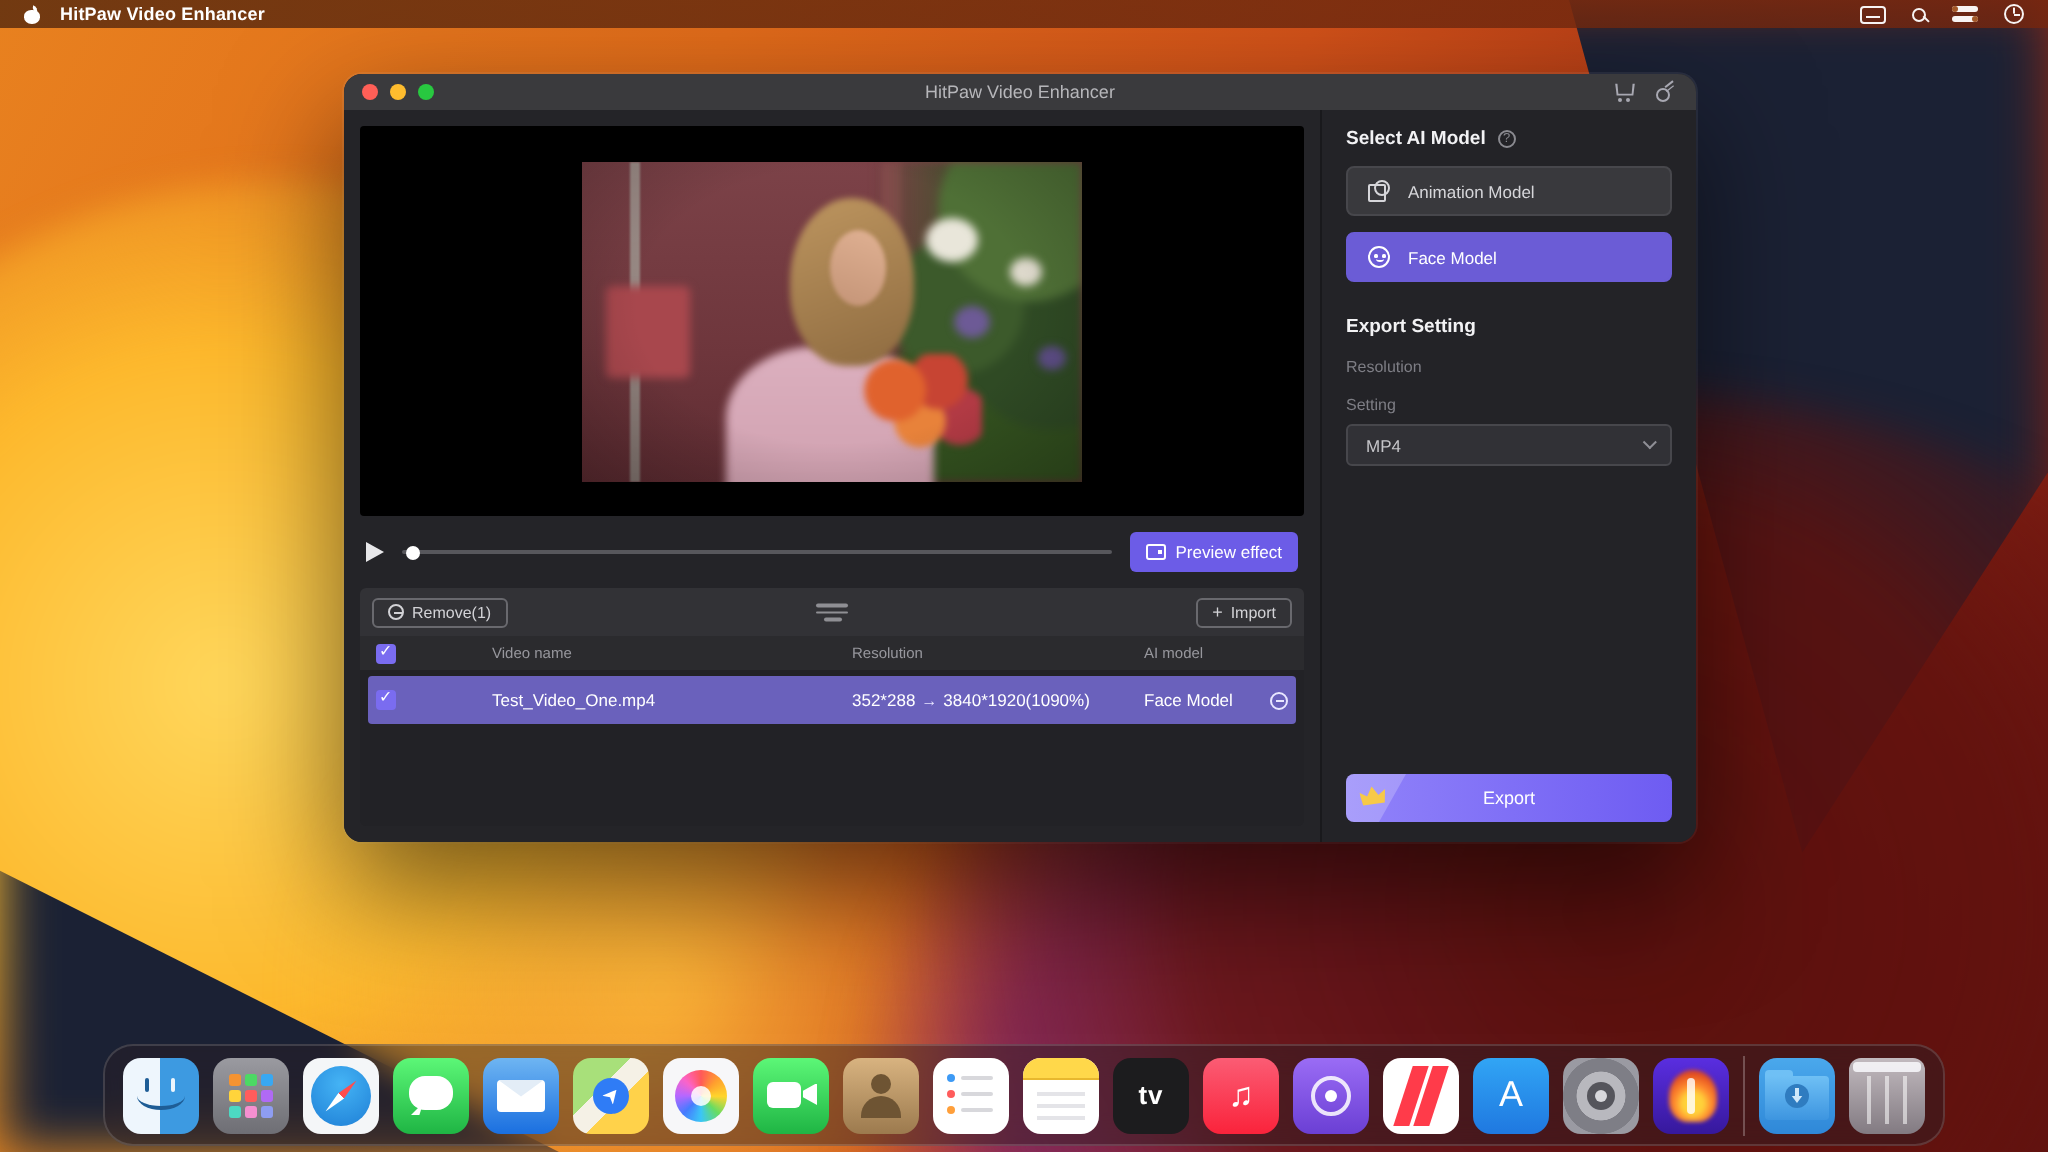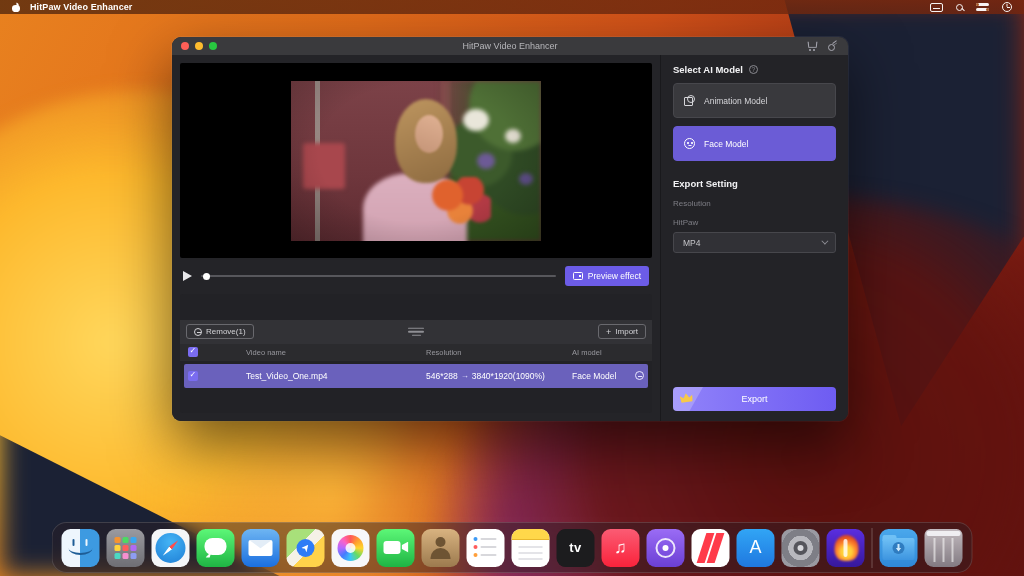--- a/index.html
+++ b/index.html
@@ -97,21 +97,21 @@
   .controls { height:24px; flex:none; display:flex; align-items:center; gap:9px; padding:0 3px;justify-content:space-between; }
   .play-btn { width:0; height:0; border-left:9px solid #e8e8ea; border-top:5.5px solid transparent; border-bottom:5.5px solid transparent; cursor:pointer; }
   .slider { flex:1; height:2px; background:#57575c; border-radius:1px; position:relative; }
   .slider-thumb { position:absolute; left:2px; top:-2.5px; width:7px; height:7px; border-radius:50%; background:#fff; }
   .preview-effect-btn { height:20px; padding:0 8px; background:#6c5ce7; border-radius:3px; color:#fff; font-size:8.5px;
     display:flex; align-items:center; gap:5px; cursor:pointer; }
   .pe-icon { width:10px; height:8px; border:1px solid #fff; border-radius:1.5px; position:relative; }
   .pe-icon::after { content:""; position:absolute; right:1px; top:2px; width:2px; height:2px; background:#fff; }
 
   
-  .file-panel { flex:1; background:#222226; border-radius:3px; display:flex; flex-direction:column; overflow:hidden;justify-content:center; }
+  .file-panel { flex:1; background:#222226; border-radius:3px; display:flex; flex-direction:column; overflow:hidden; }
   .file-toolbar { height:24px; flex:none; background:#323236; display:flex; align-items:center; padding:0 6px; position:relative; }
   .ghost-btn { display:flex; align-items:center; gap:4px; border:1px solid #69696e; border-radius:3px; padding:2px 7px;
     font-size:8px; color:#d2d2d6; cursor:pointer; background:transparent; }
   .minus-circle { width:8px; height:8px; border:1px solid #d2d2d6; border-radius:50%; position:relative; }
   .minus-circle::after { content:""; position:absolute; left:1.5px; top:3px; width:4px; height:1px; background:#d2d2d6; }
   .drag-handle { position:absolute; left:50%; top:50%; transform:translate(-50%,-50%); display:flex; flex-direction:column; gap:2px; align-items:center; cursor:pointer; }
   .drag-handle i { display:block; height:1.5px; border-radius:1px; background:#8f8f94; }
   .dh1{width:16px;} .dh2{width:16px;} .dh3{width:9px;}
   .import-btn { margin-left:auto; }
   .plus-glyph { font-size:9px; line-height:8px; color:#d2d2d6; }
@@ -129,21 +129,21 @@
   .file-row .col-check { margin-left:0; }
   .res-arrow { color:#e6e4ff; font-size:8px; }
   .row-minus { width:9px; height:9px; border:1px solid #e8e6ff; border-radius:50%; position:relative; cursor:pointer; }
   .row-minus::after { content:""; position:absolute; left:1.5px; top:3.5px; width:4.5px; height:1px; background:#e8e6ff; }
 
   
   .right-panel { flex:1; background:#232327; border-left:1px solid #19191c; padding:9px 12px 10px 12px; display:flex; flex-direction:column; }
   .rp-heading { font-size:9.5px; font-weight:bold; color:#f2f2f4; display:flex; align-items:center; gap:6px; }
   .info-circle { width:9px; height:9px; border:1px solid #8a8a90; border-radius:50%; color:#8a8a90; font-size:6.5px;
     display:flex; align-items:center; justify-content:center; font-weight:normal; }
-  .model-btn { height:35px; flex:none; margin-top:8px; background:#39393d; border:1px solid #47474c; border-radius:4px;
+  .model-btn { height:25px; flex:none; margin-top:8px; background:#39393d; border:1px solid #47474c; border-radius:4px;
     display:flex; align-items:center; padding:0 10px; gap:9px; color:#d6d6da; font-size:8.5px; cursor:pointer; }
   .model-btn.selected { background:#6b5cd6; border-color:#6b5cd6; color:#fff; }
   .ic-anim { width:11px; height:11px; position:relative; flex:none; }
   .ic-anim::before { content:""; position:absolute; left:0; bottom:0; width:7px; height:7px; border:1.2px solid currentColor; border-radius:1px; }
   .ic-anim::after { content:""; position:absolute; right:0; top:0; width:6px; height:6px; border:1.2px solid currentColor; border-radius:50%; }
   .ic-face { width:11px; height:11px; border:1.2px solid currentColor; border-radius:50%; position:relative; flex:none; }
   .ic-face::before { content:""; position:absolute; left:2px; top:3px; width:1.5px; height:1.5px; background:currentColor; border-radius:50%; box-shadow:4px 0 0 currentColor; }
   .ic-face::after { content:""; position:absolute; left:3px; bottom:2px; width:4px; height:2px; border-bottom:1.2px solid currentColor; border-radius:0 0 50% 50%; }
   .ic-colorize { width:12px; height:11px; position:relative; flex:none; }
   .ic-colorize::before { content:""; position:absolute; left:1px; top:2px; width:9px; height:6px; border:1.2px solid currentColor; border-radius:1px; transform:rotate(-28deg); }
@@ -339,21 +339,21 @@
           <div class="col-model">AI model</div>
           <div class="col-minus"></div>
         </div>
 
         <div class="file-row">
           <div class="col-check">
             <span class="checkbox"></span>
           </div>
           <div class="col-name">Test_Video_One.mp4</div>
           <div class="col-res">
-            <span>546*288</span>
+            <span>352*288</span>
             <span class="res-arrow">→</span>
             <span>3840*1920(1090%)</span>
           </div>
           <div class="col-model">Face Model</div>
           <div class="col-minus">
             <span class="row-minus"></span>
           </div>
         </div>
       </div>
     </div>
@@ -370,21 +370,21 @@
       </div>
       <div class="model-btn selected">
         <span class="ic-face"></span>
         <span>Face Model</span>
       </div>
 
       <div class="rp-heading rp-heading2">Export Setting</div>
 
       <div class="field-label">Resolution</div>
 
-      <div class="field-label">HitPaw</div>
+      <div class="field-label">Setting</div>
       <div class="select-box">
         <span>MP4</span>
         <span class="chevron"></span>
       </div>
 
       <div class="rp-spacer"></div>
 
       <div class="export-btn">
         <span class="crown"></span>
         <span>Export</span>

